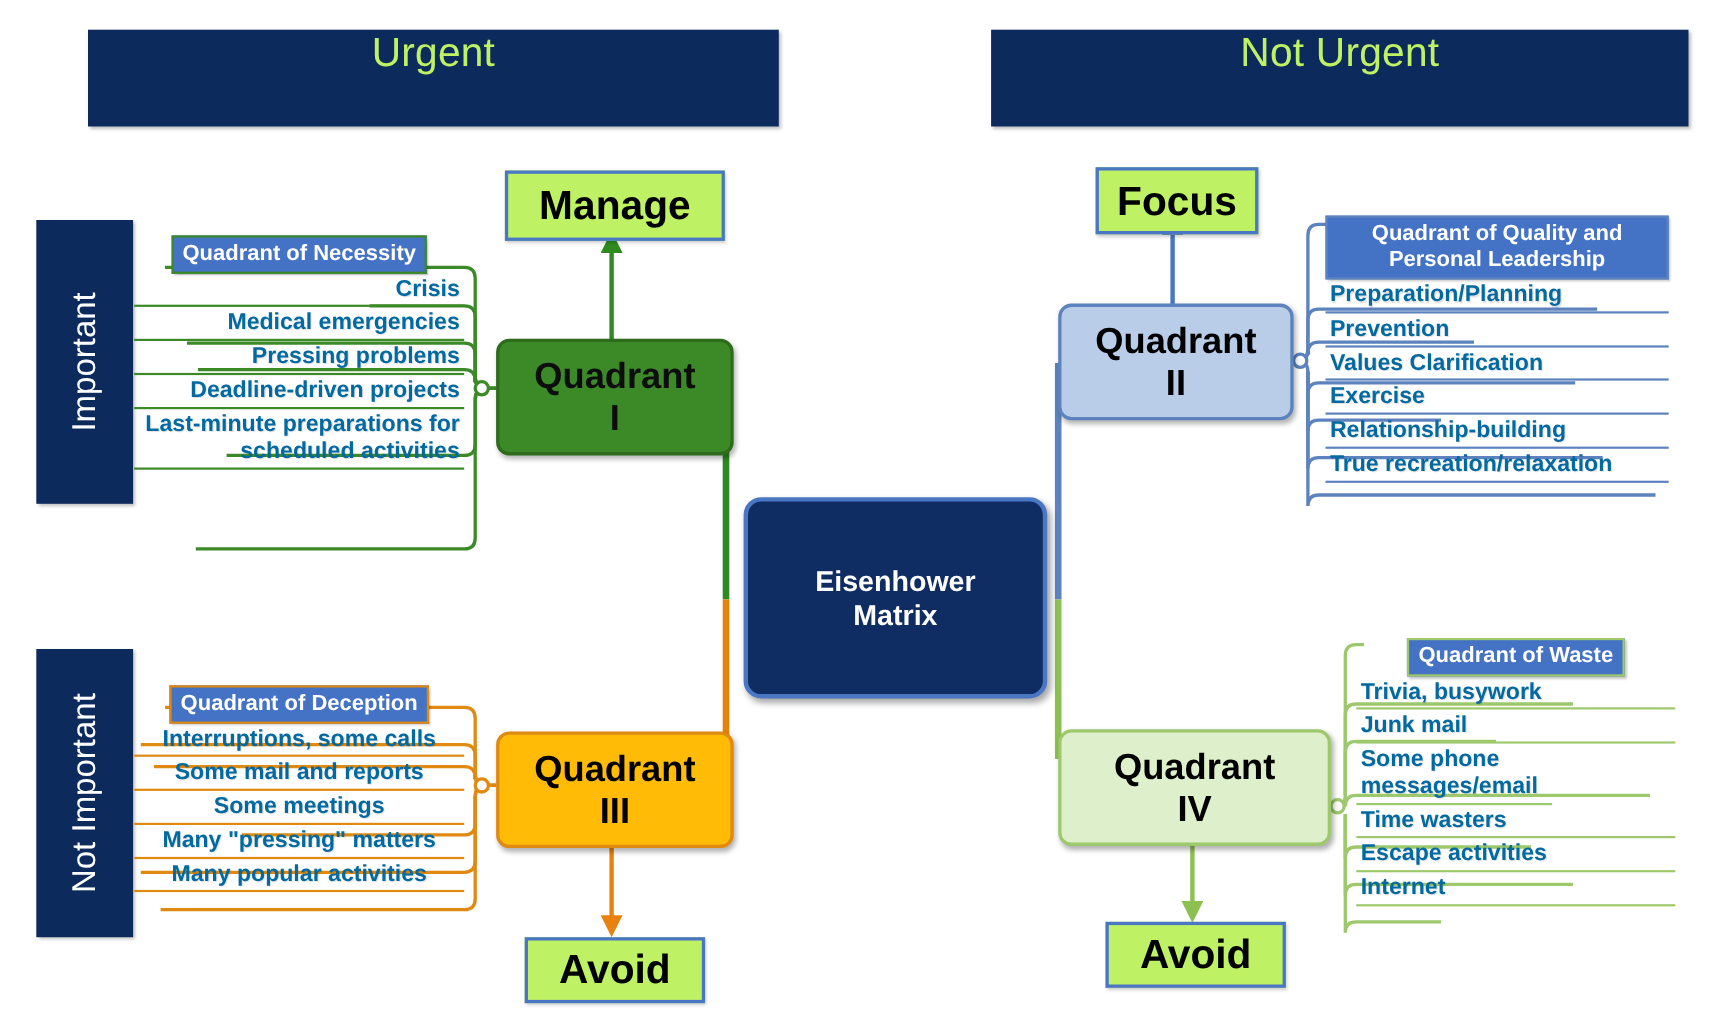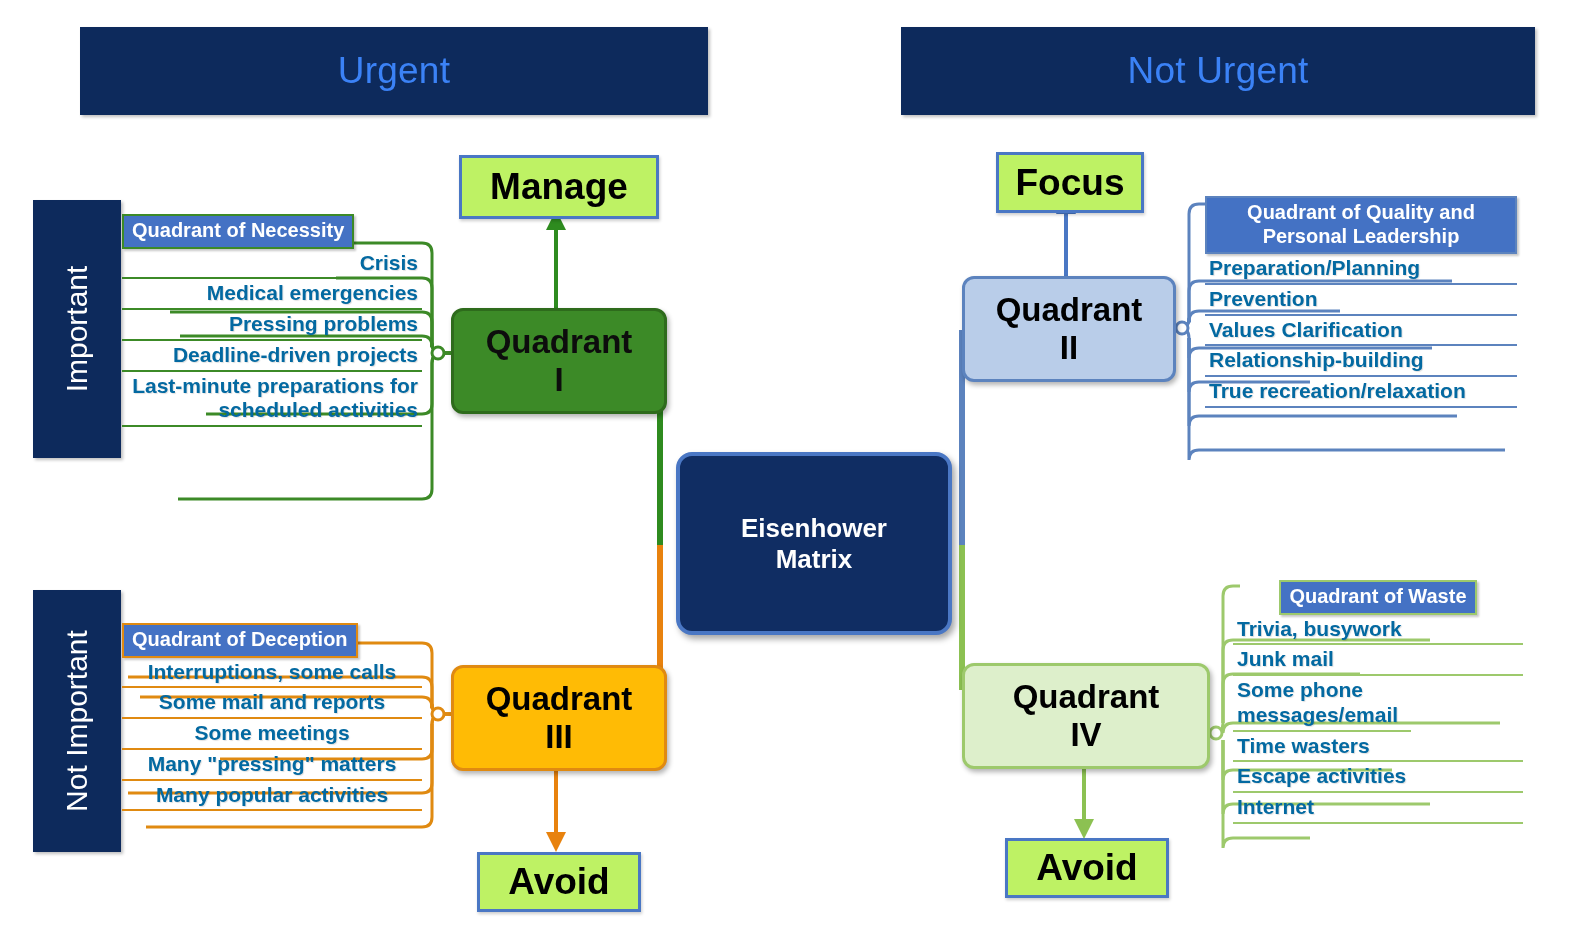--- a/index.html
+++ b/index.html
@@ -21,23 +21,23 @@
     left: 0; top: 0;
     width: 1572px;
     height: 929px;
     pointer-events: none;
   }
 
   
   .axis-bar {
     position: absolute;
     background: #0D2A5C;
-    color: #3b82f6;
+    color: #bef264;
     display: flex;
-    align-items: center;
+    align-items: flex-start;
     justify-content: center;
     box-shadow: 2px 2px 3px rgba(0,0,0,0.25);
   }
   .axis-bar span { font-size: 37px; font-weight: 400; letter-spacing: .2px; }
 
   .axis-side {
     position: absolute;
     background: #0D2A5C;
     color: #ffffff;
     box-shadow: 2px 2px 3px rgba(0,0,0,0.25);
@@ -131,21 +131,21 @@
   }
   .br-right { text-align: right; }
   .br-left  { text-align: left; }
 
   .itm-green  { border-bottom: 2px solid #3C8A27; }
   .itm-orange { border-bottom: 2px solid #E08A11; text-align: center; }
   .itm-blue   { border-bottom: 2px solid #5C83BE; }
   .itm-lgreen { border-bottom: 2px solid #9DC96C; }
 
   .head-wrap { display: block; }
-  .head-wrap.hw-right { text-align: left; }
+  .head-wrap.hw-right { text-align: center; }
   .head-wrap.hw-left  { text-align: center; }
 </style>
 </head>
 <body>
 
 <div id="stage">
 
   <svg id="svg-layer" viewBox="0 0 1572 929" xmlns="http://www.w3.org/2000/svg">
     <defs>
       <marker id="arrGreen" viewBox="0 0 10 10" refX="8" refY="5" markerWidth="5" markerHeight="5" orient="auto-start-reverse">
@@ -314,20 +314,21 @@
     <span class="branch-item br-right itm-orange">Many popular activities</span>
   </div>
 
   <div class="branch" style="left:1205px; top:196px; width:312px;">
     <div class="head-wrap hw-left">
       <span class="branch-head hd-blue">Quadrant of Quality and Personal Leadership</span>
     </div>
     <span class="branch-item br-left itm-blue">Preparation/Planning</span>
     <span class="branch-item br-left itm-blue">Prevention</span>
     <span class="branch-item br-left itm-blue">Values Clarification</span>
+    <span class="branch-item br-left itm-blue">Exercise</span>
     <span class="branch-item br-left itm-blue">Relationship-building</span>
     <span class="branch-item br-left itm-blue">True recreation/relaxation</span>
   </div>
 
   <div class="branch" style="left:1233px; top:580px; width:290px;">
     <div class="head-wrap hw-left">
       <span class="branch-head hd-lgreen">Quadrant of Waste</span>
     </div>
     <span class="branch-item br-left itm-lgreen">Trivia, busywork</span>
     <span class="branch-item br-left itm-lgreen">Junk mail</span>

